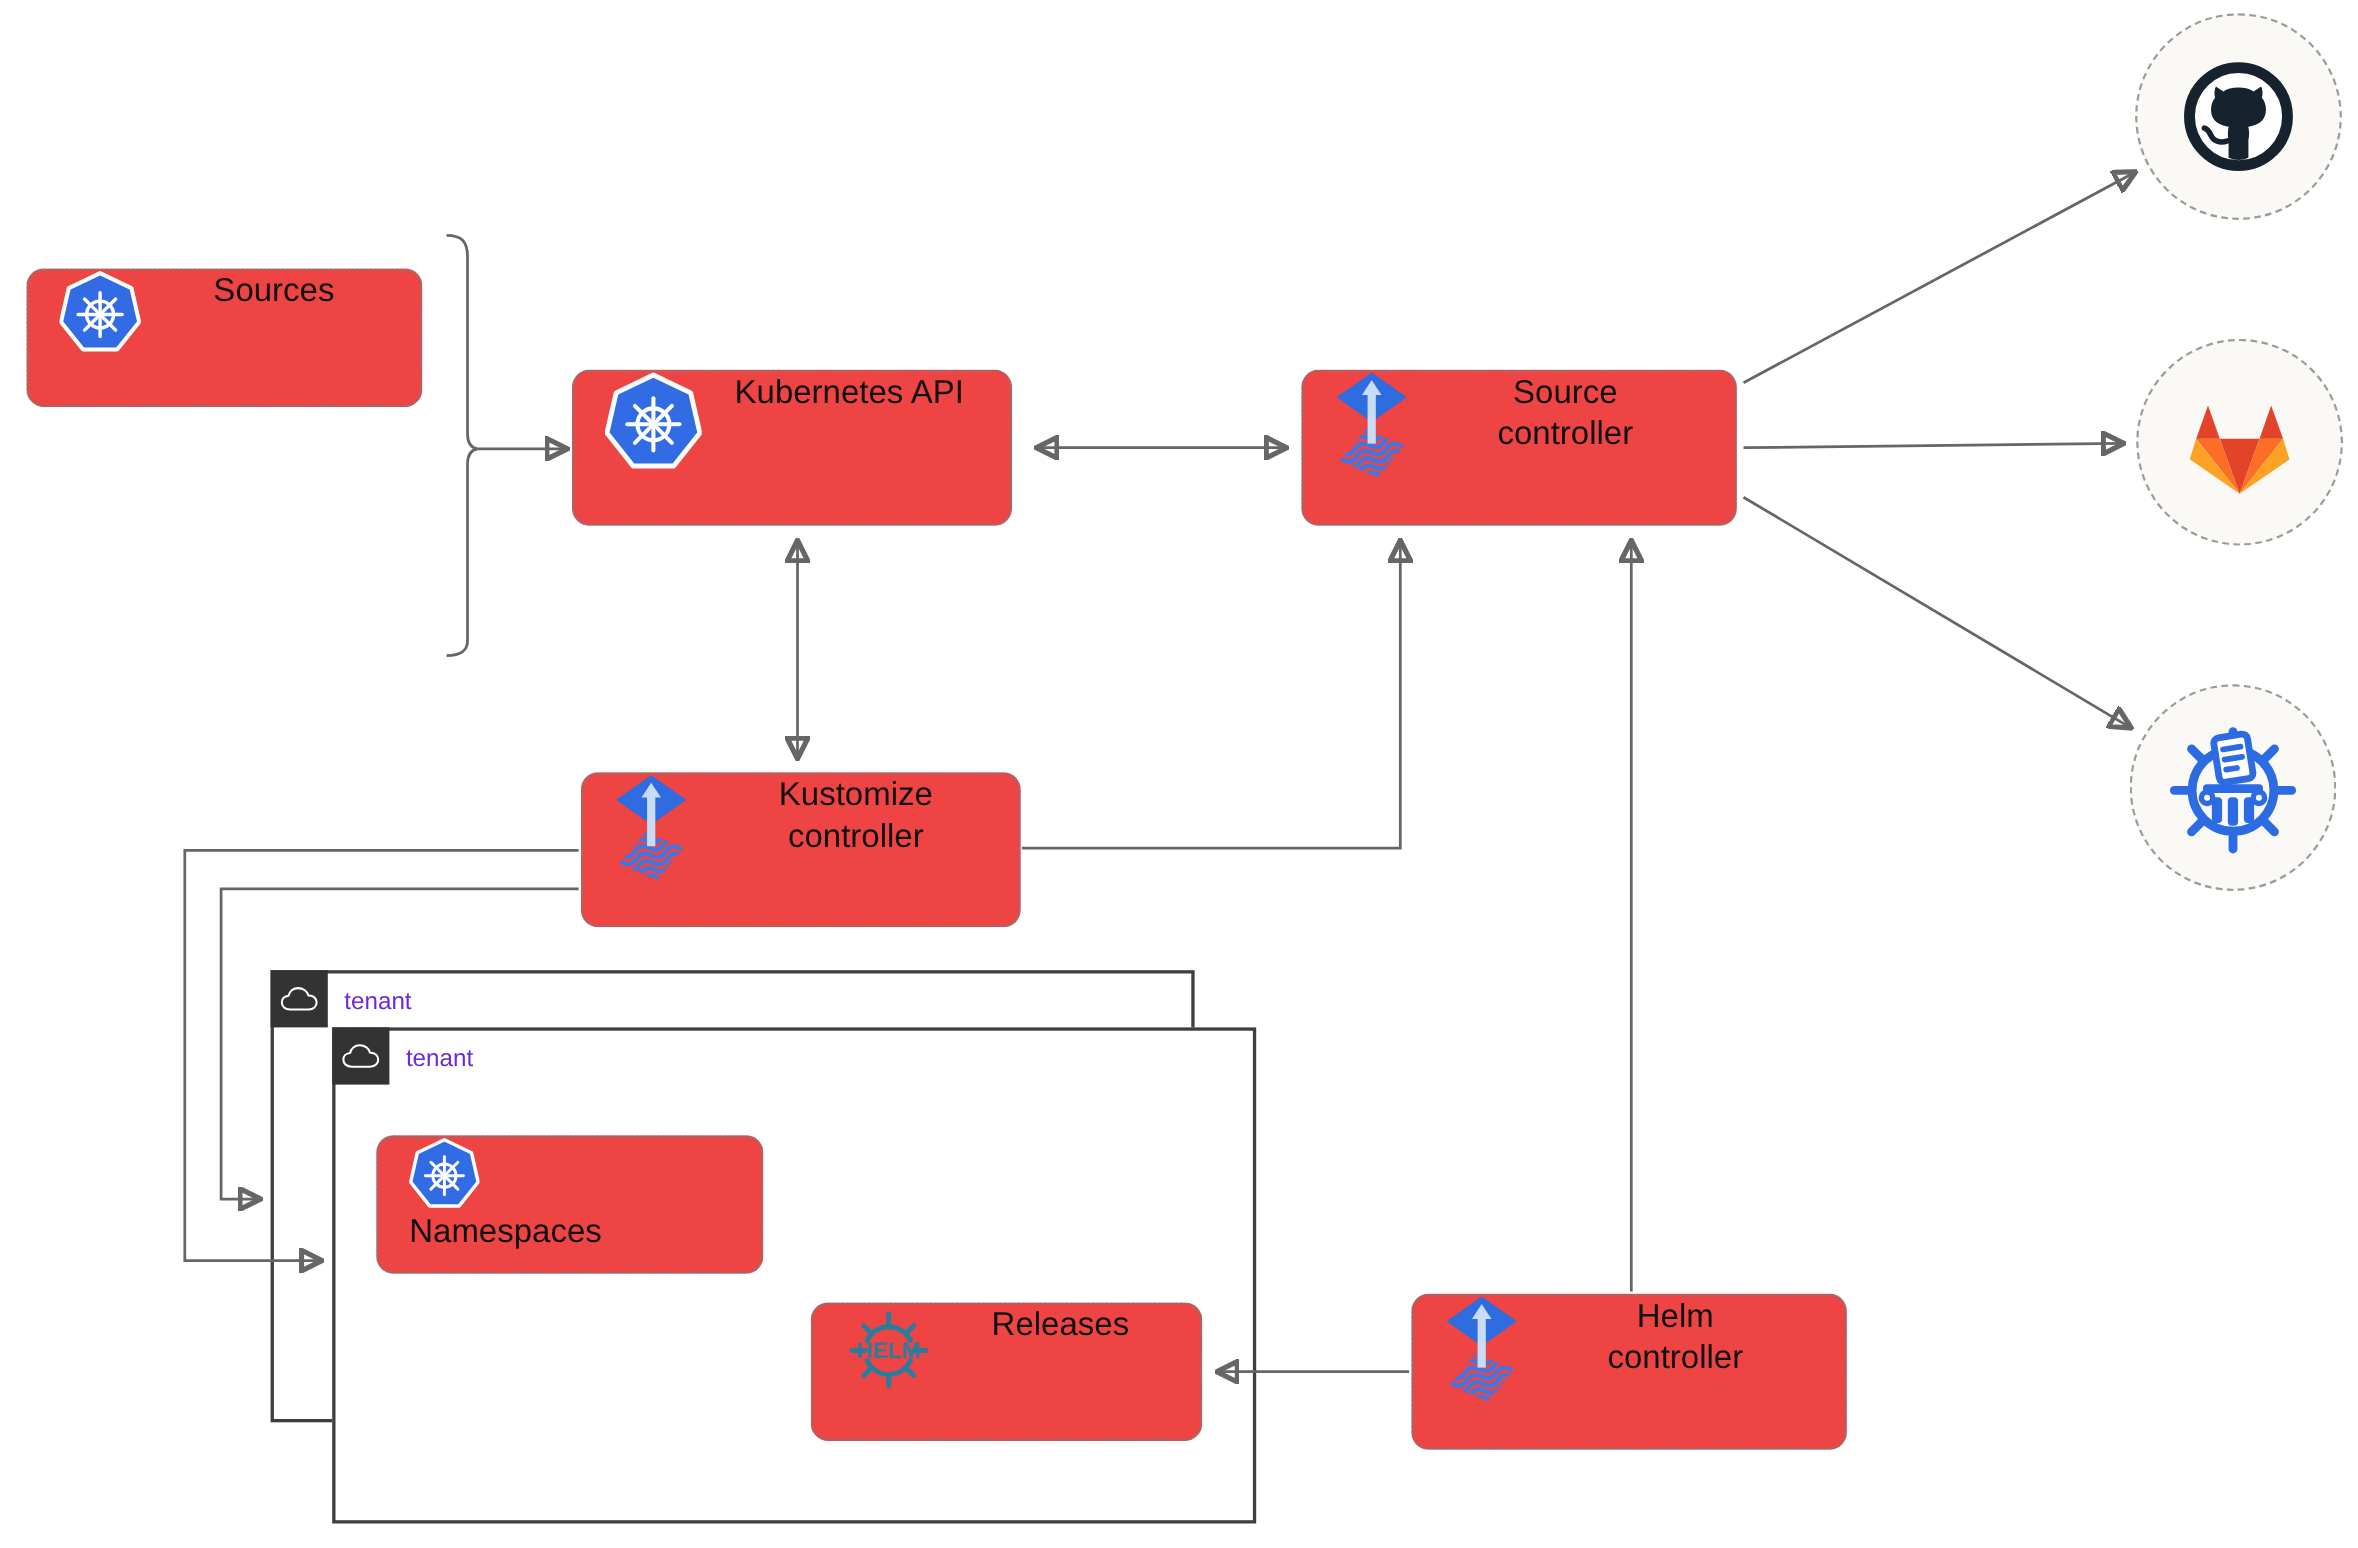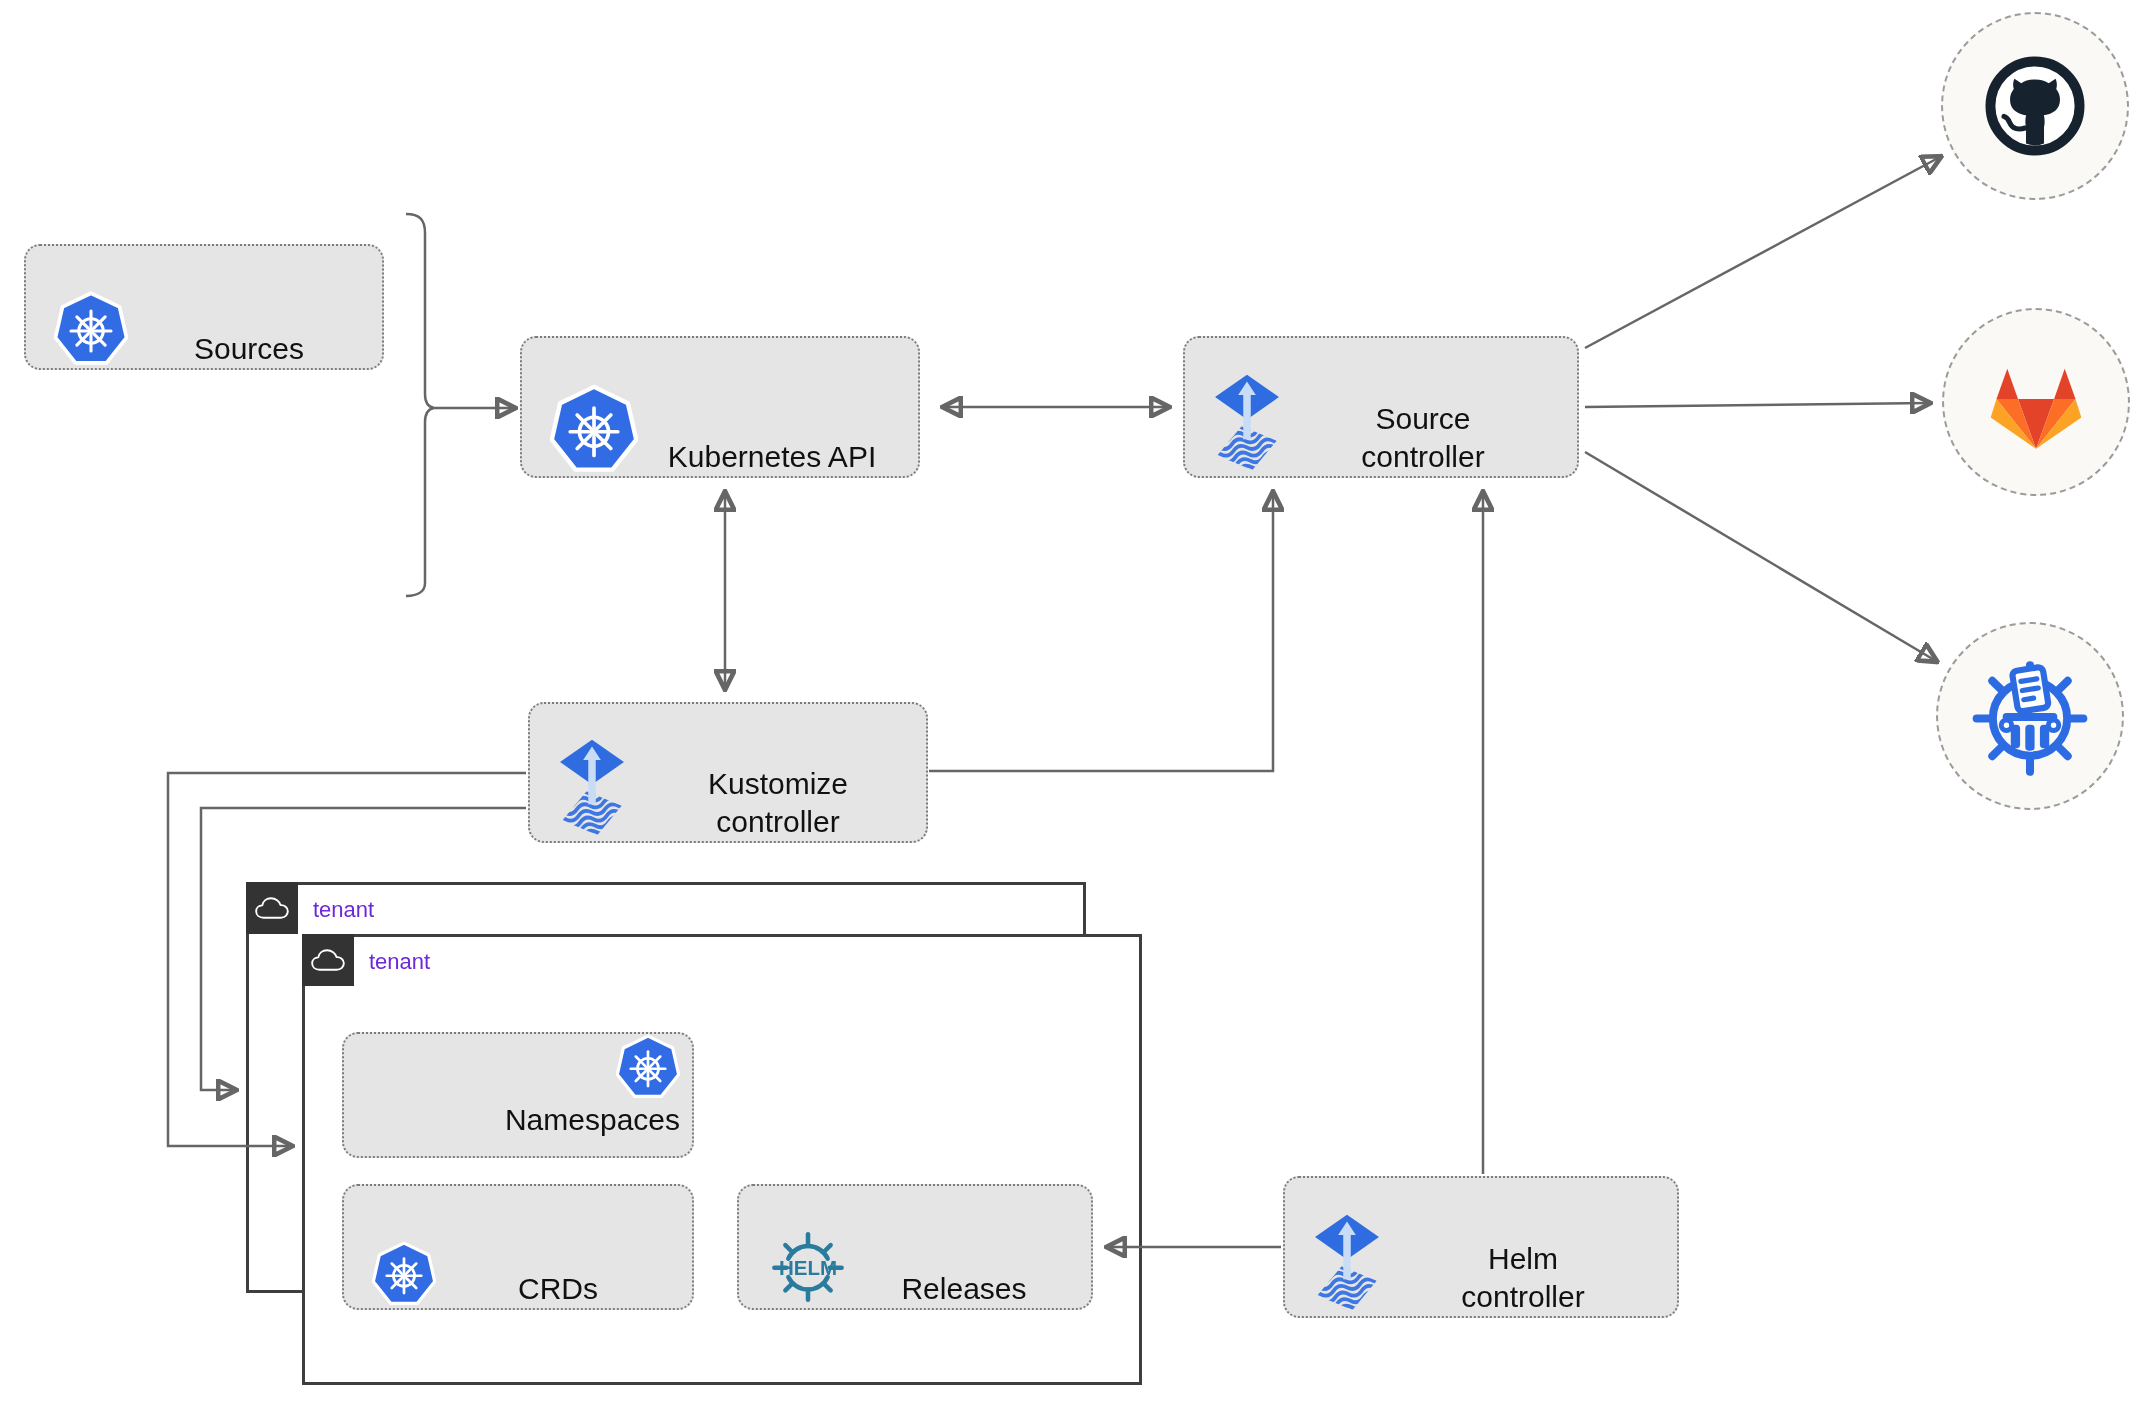--- a/index.html
+++ b/index.html
@@ -1,20 +1,20 @@
 <!DOCTYPE html>
 <html><head>
 <meta charset="utf-8">
 <style>
   html,body{margin:0;padding:0;background:#ffffff;}
   .canvas{position:relative;width:2144px;height:1407px;background:#ffffff;overflow:hidden;
           font-family:"Liberation Sans","DejaVu Sans",sans-serif;color:#111;}
   
-  .nbox{position:absolute;display:flex;align-items:flex-end;box-sizing:border-box;
-        background:#e5e5e5;border:2px dotted #7b7b7b;border-radius:16px;
+  .nbox{position:absolute;display:flex;align-items:flex-start;box-sizing:border-box;
+        background:#ef4444;border:2px dotted #7b7b7b;border-radius:16px;
         padding:0 12px 0 28px;z-index:3;}
   .nlabel{flex:1;text-align:center;font-size:30px;line-height:1.27;color:#111;white-space:pre-line;}
   .icon{display:inline-flex;align-items:center;justify-content:center;}
   .sz64 svg{width:64px;height:67px;}
   .sz74 svg{width:74px;height:77px;}
   .sz88 svg{width:88px;height:92px;}
   .icon-flux svg{width:68px;height:102px;}
   .icon-helm svg{width:82px;height:82px;}
   
   .tenant{position:absolute;background:#ffffff;border:3px solid #3E3E3E;box-sizing:border-box;}
@@ -204,40 +204,20 @@
       <line x1="45.8" y1="49.8" x2="30.9" y2="34.9"></line>
       <line x1="54.2" y1="49.8" x2="69.1" y2="34.9"></line>
     </g>
     <circle cx="50" cy="54" r="5" fill="#FFFFFF"></circle>
   </svg>
 </span>
     <span class="nlabel">Namespaces</span>
   </div>
 
 
-  <div class="nbox" style="left:342px;top:1184px;width:352px;height:126px;">
-    <span class="icon sz64">
-  <svg viewBox="0 0 100 104" xmlns="http://www.w3.org/2000/svg">
-    <polygon points="50,3 88.5,21.5 98,63 71,97 29,97 2,63 11.5,21.5" fill="#326CE5" stroke="#FFFFFF" stroke-width="5" stroke-linejoin="round"></polygon>
-    <g stroke="#FFFFFF" stroke-width="4.2" stroke-linecap="round" fill="none">
-      <circle cx="50" cy="54" r="16.5"></circle>
-      <line x1="56" y1="54" x2="77" y2="54"></line>
-      <line x1="44" y1="54" x2="23" y2="54"></line>
-      <line x1="50" y1="60" x2="50" y2="81"></line>
-      <line x1="50" y1="48" x2="50" y2="27"></line>
-      <line x1="54.2" y1="58.2" x2="69.1" y2="73.1"></line>
-      <line x1="45.8" y1="58.2" x2="30.9" y2="73.1"></line>
-      <line x1="45.8" y1="49.8" x2="30.9" y2="34.9"></line>
-      <line x1="54.2" y1="49.8" x2="69.1" y2="34.9"></line>
-    </g>
-    <circle cx="50" cy="54" r="5" fill="#FFFFFF"></circle>
-  </svg>
-</span>
-    <span class="nlabel">CRDs</span>
-  </div>
 
   <div class="nbox" style="left:737px;top:1184px;width:356px;height:126px;">
     <span class="icon icon-helm">
   <svg viewBox="0 0 100 100" xmlns="http://www.w3.org/2000/svg">
     <g stroke="#2A7C9E" stroke-width="5.5" stroke-linecap="round" fill="none">
       <path d="M26,39.8 A26.5,26.5 0 0 1 74,39.8"></path>
       <path d="M26,62.2 A26.5,26.5 0 0 0 74,62.2"></path>
       <line x1="50" y1="24.5" x2="50" y2="10"></line>
       <line x1="50" y1="77.5" x2="50" y2="90"></line>
       <line x1="23.5" y1="51" x2="9" y2="51"></line>

